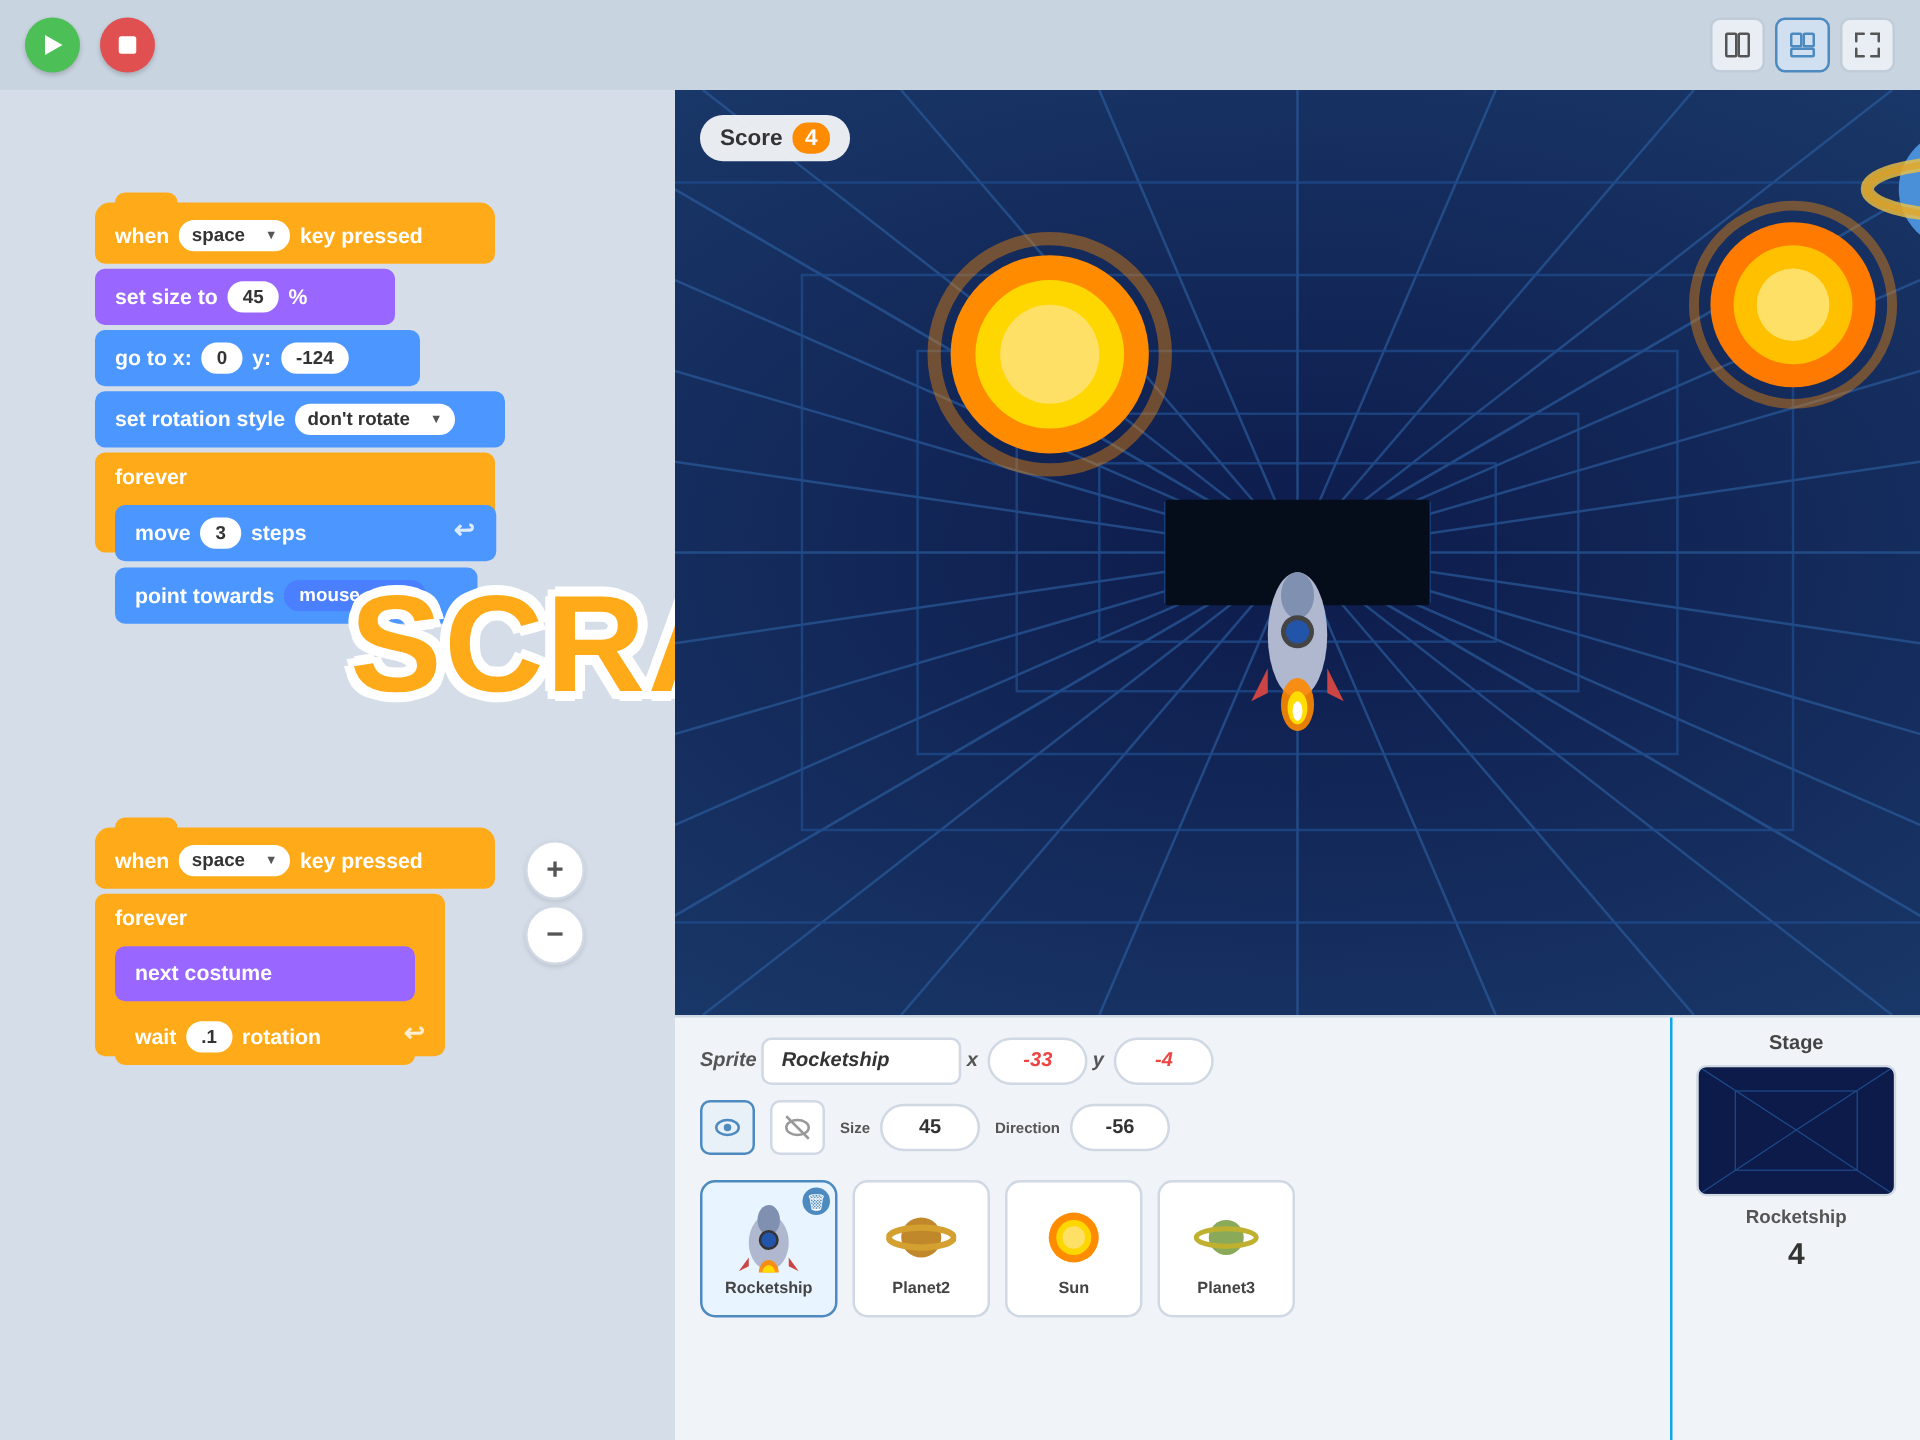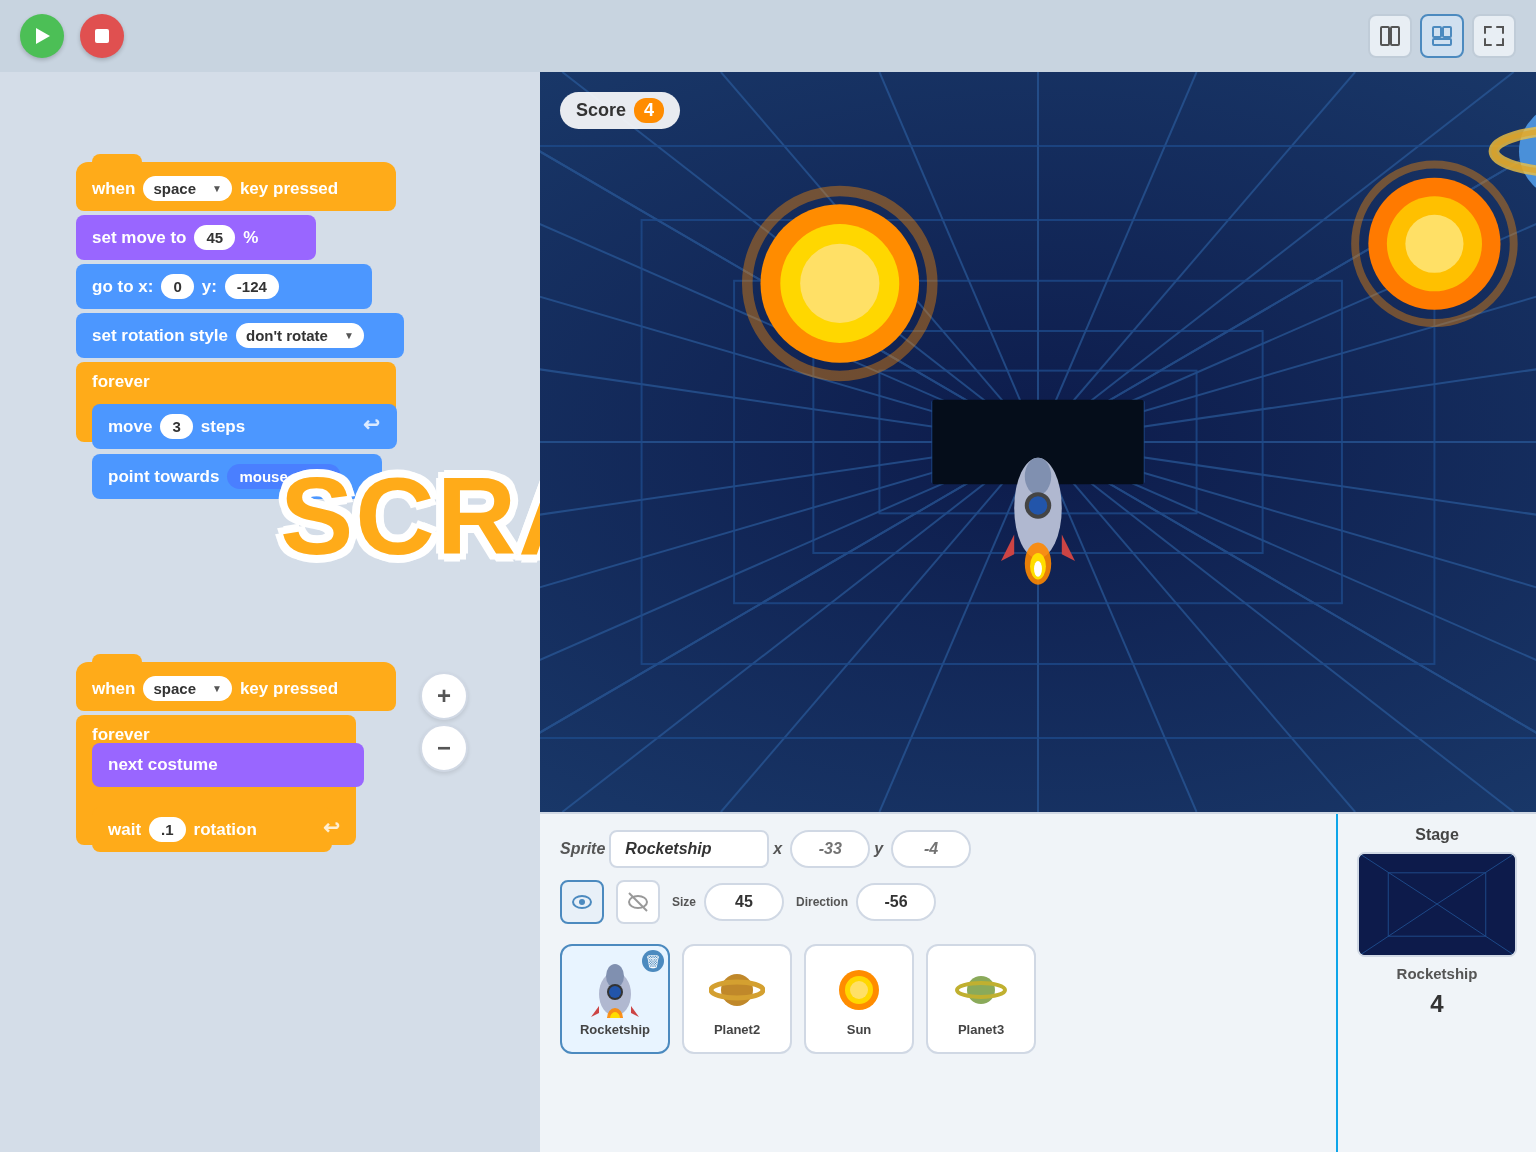--- a/index.html
+++ b/index.html
@@ -286,21 +286,21 @@
       color: #555;
     }
 
     .coord-input {
       background: white;
       border: 2px solid #d0d8e4;
       border-radius: 20px;
       padding: 8px 16px;
       font-size: 16px;
       font-weight: 600;
-      color: #737373;
+      color: #ef4444;
       width: 80px;
       text-align: center;
     }
 
     .visibility-row {
       display: flex;
       align-items: center;
       gap: 12px;
     }
 
@@ -509,28 +509,28 @@
       <div class="block block-orange block-hat" style="width:320px;">
         <span>when</span>
         <span class="block-dropdown">
           <span>space</span>
           <span class="dropdown-arrow">▼</span>
         </span>
         <span>key pressed</span>
       </div>
 
       <div class="block block-purple" style="width:240px; margin-top:4px;">
-        <span>set move to</span>
+        <span>set size to</span>
         <span class="block-input">
           <span>45</span>
         </span>
         <span>%</span>
       </div>
 
-      <div class="block block-blue" style="width:296px; margin-top:4px;">
+      <div class="block block-blue" style="width:260px; margin-top:4px;">
         <span>go to x:</span>
         <span class="block-input">
           <span>0</span>
         </span>
         <span>y:</span>
         <span class="block-input">
           <span>-124</span>
         </span>
       </div>
 
@@ -570,21 +570,21 @@
         <span class="block-dropdown">
           <span>space</span>
           <span class="dropdown-arrow">▼</span>
         </span>
         <span>key pressed</span>
       </div>
 
       <div class="block block-orange block-c" style="width:280px; margin-top:4px; padding-bottom:100px;">
         <span>forever</span>
 
-        <div class="block block-purple" style="position:absolute; top:28px; left:16px; width:272px;">
+        <div class="block block-purple" style="position:absolute; top:42px; left:16px; width:240px;">
           <span>next costume</span>
         </div>
 
         <div class="block block-orange" style="position:absolute; top:92px; left:16px; width:240px;">
           <span>wait</span>
           <span class="block-input">
             <span>.1</span>
           </span>
           <span>rotation</span>
         </div>

